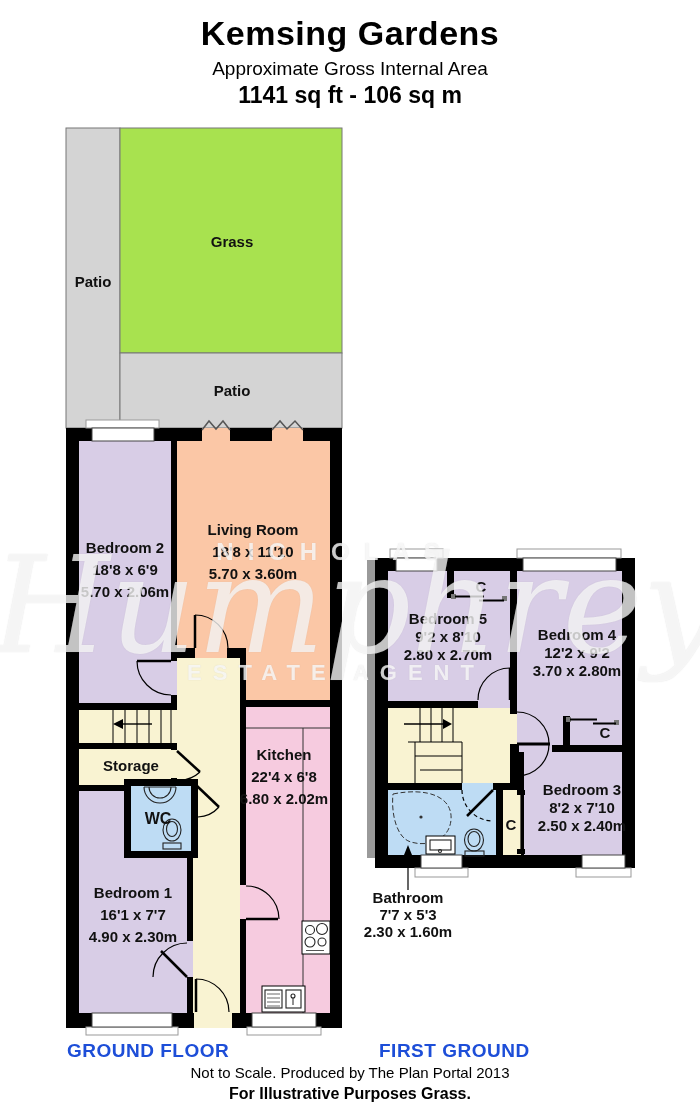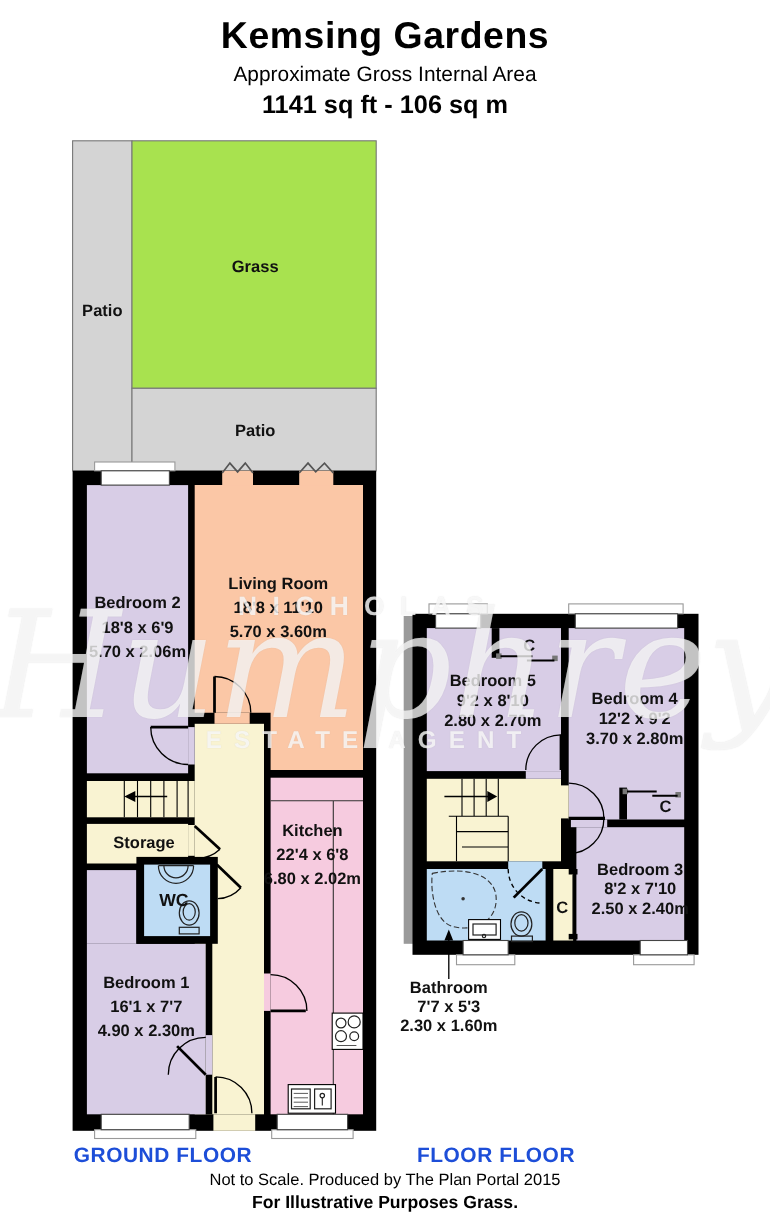--- a/index.html
+++ b/index.html
@@ -219,17 +219,17 @@
     <text class="lab" x="481" y="592">C</text>
     <text class="lab" x="605" y="738">C</text>
     <text class="lab" x="511" y="830">C</text>
   </svg>
 
   <div class="wm wm-top">NICHOLAS</div>
   <div class="wm wm-script">Humphreys</div>
   <div class="wm wm-bottom">ESTATE AGENT</div>
 
   <div class="floorlab gflab">GROUND FLOOR</div>
-  <div class="floorlab fflab">FLOOR FLOOR</div>
-
-  <div class="foot foot1">Not to Scale. Produced by The Plan Portal 2015</div>
+  <div class="floorlab fflab">FIRST GROUND</div>
+
+  <div class="foot foot1">Not to Scale. Produced by The Plan Portal 2013</div>
   <div class="foot foot2">For Illustrative Purposes Grass.</div>
 </div>
 
 </body></html>

